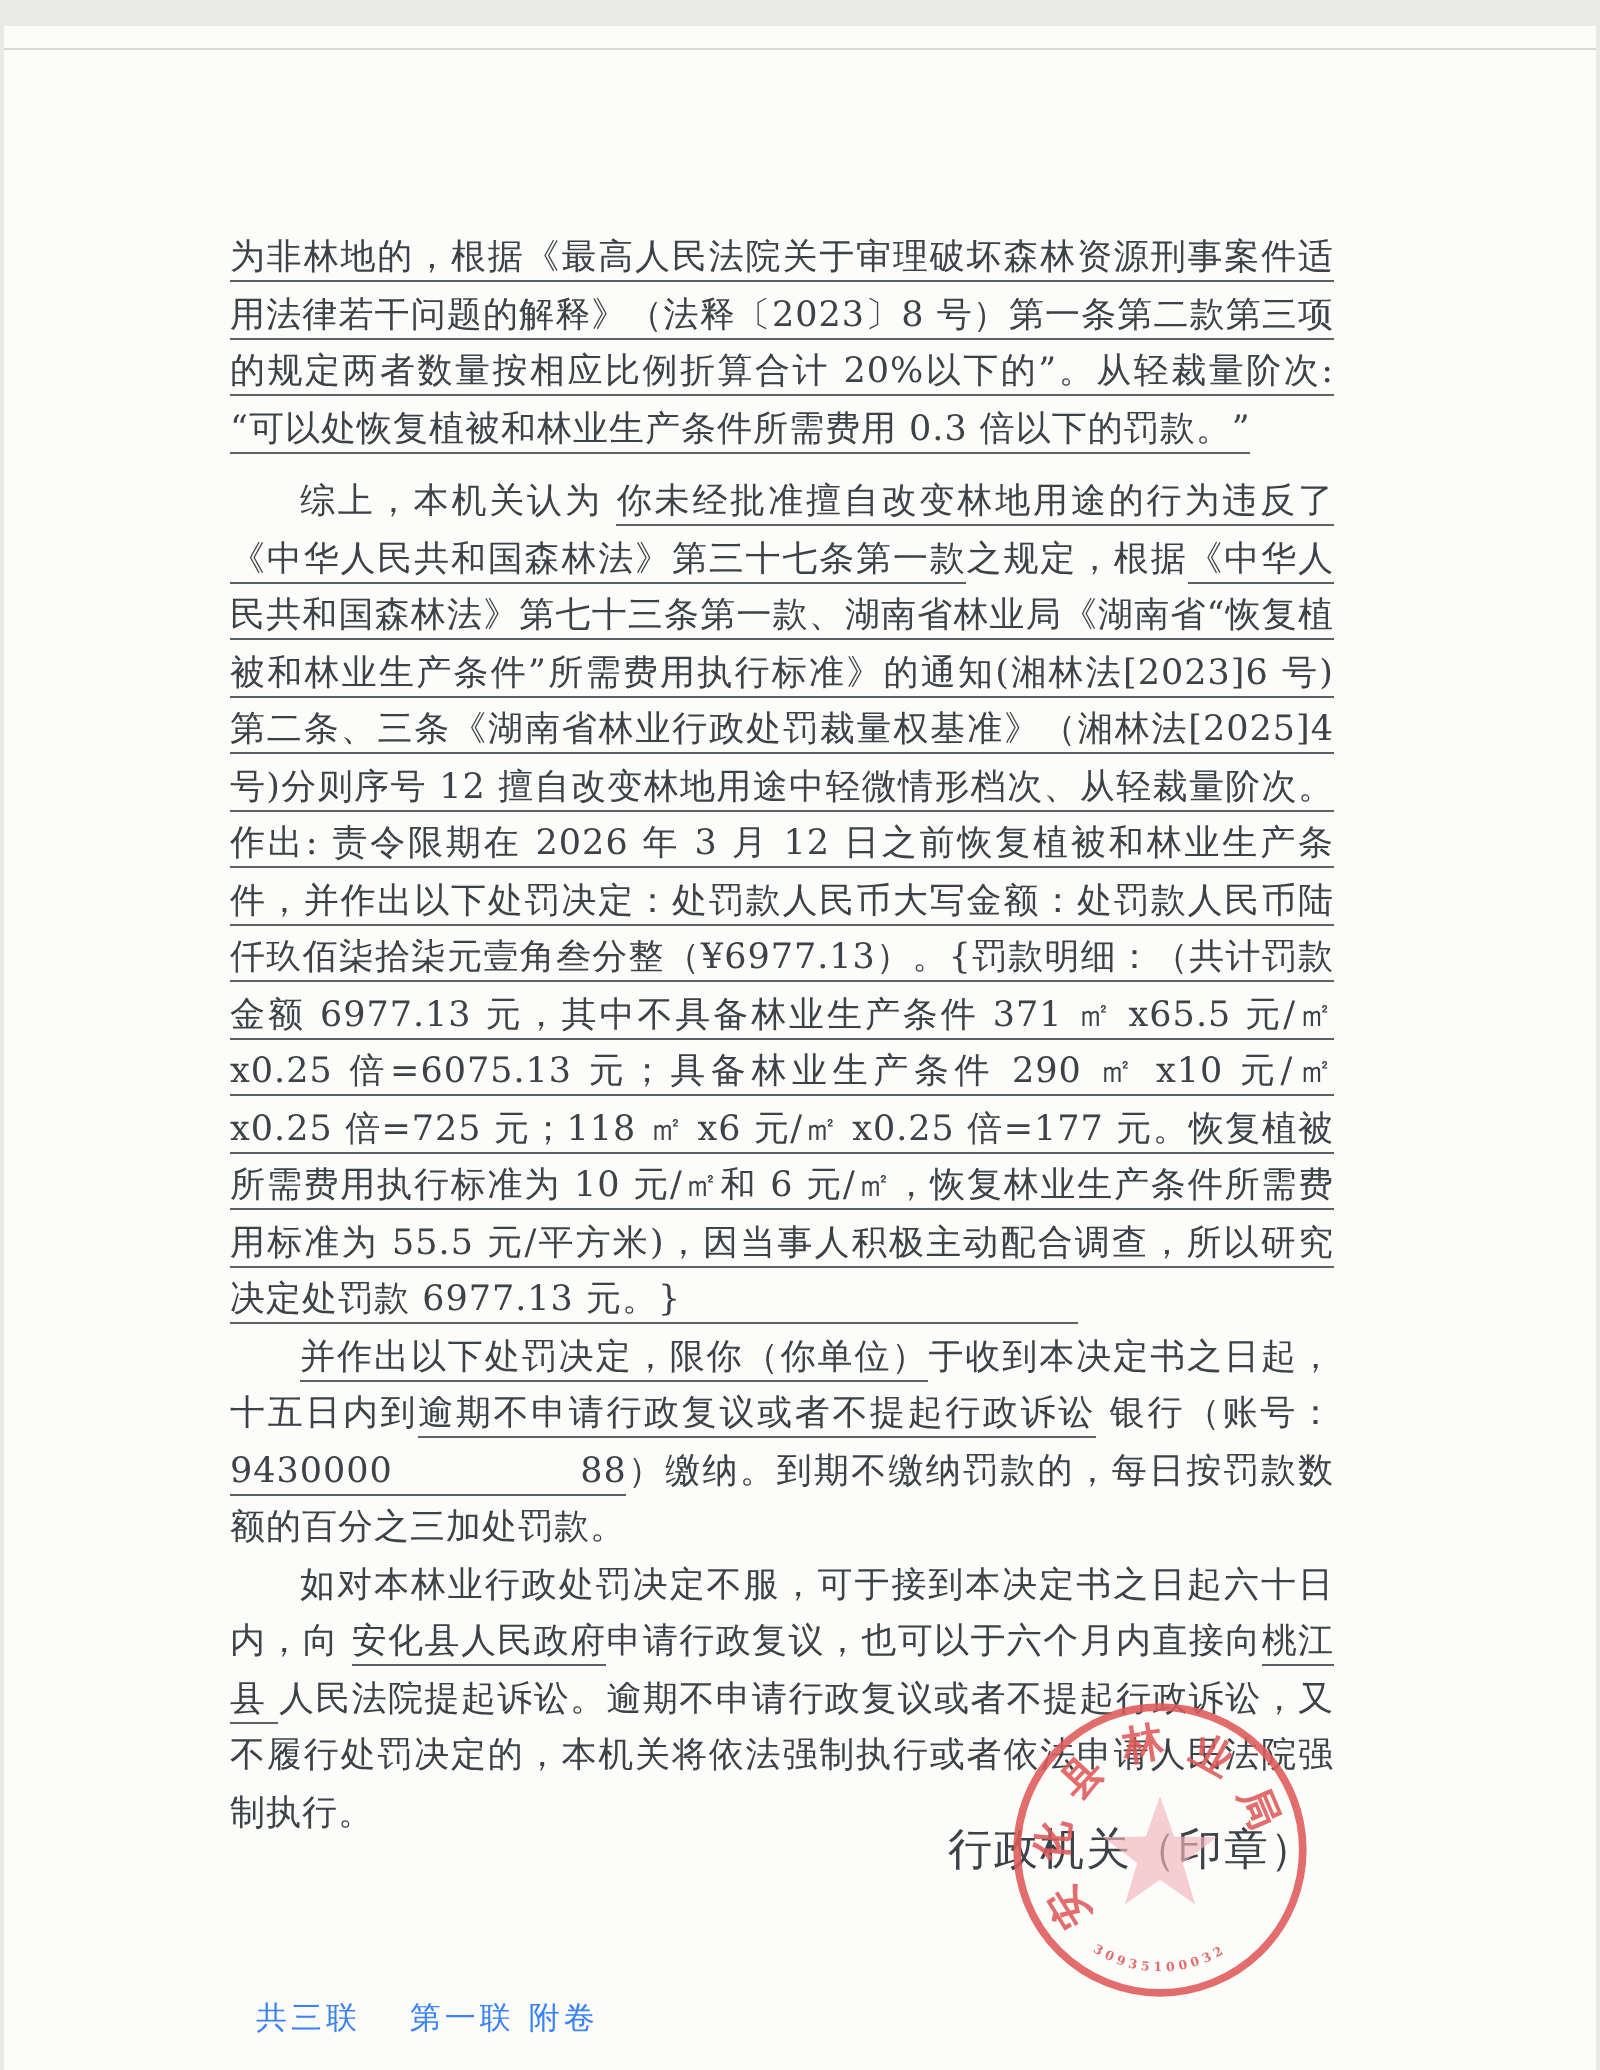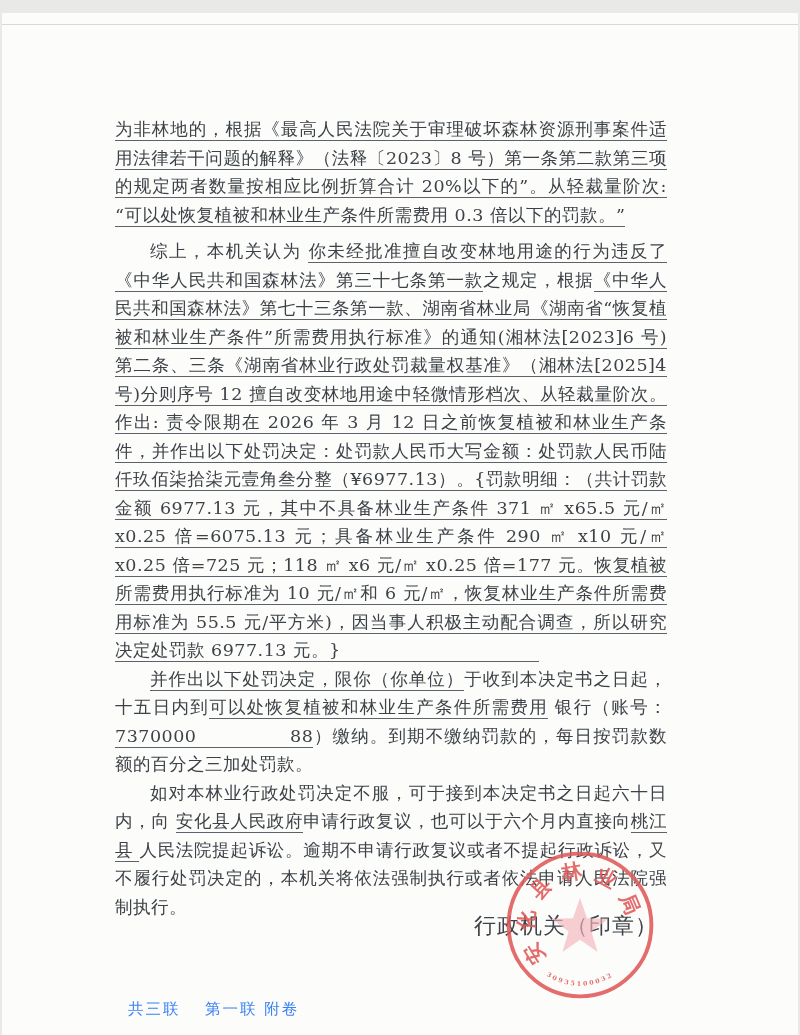--- a/index.html
+++ b/index.html
@@ -40,21 +40,21 @@
 </head>
 <body>
 
 <div class="page">
 
   <div class="scan-edge"></div>
 
   <div class="doc-body">
       <p class="para gap-after"><span class="seg u">为非林地的，根据《最高人民法院关于审理破坏森林资源刑事案件适用法律若干问题的解释》（法释〔2023〕8 号）第一条第二款第三项的规定两者数量按相应比例折算合计 20%以下的”。从轻裁量阶次:“可以处恢复植被和林业生产条件所需费用 0.3 倍以下的罚款。”</span></p>
       <p class="para indent"><span class="seg">综上，本机关认为 </span><span class="seg u">你未经批准擅自改变林地用途的行为违反了《中华人民共和国森林法》第三十七条第一款</span><span class="seg">之规定，根据</span><span class="seg u">《中华人民共和国森林法》第七十三条第一款、湖南省林业局《湖南省“恢复植被和林业生产条件”所需费用执行标准》的通知(湘林法[2023]6 号)第二条、三条《湖南省林业行政处罚裁量权基准》（湘林法[2025]4 号)分则序号 12 擅自改变林地用途中轻微情形档次、从轻裁量阶次。作出: 责令限期在 2026 年 3 月 12 日之前恢复植被和林业生产条件，并作出以下处罚决定：处罚款人民币大写金额：处罚款人民币陆仟玖佰柒拾柒元壹角叁分整（¥6977.13）。{罚款明细：（共计罚款金额 6977.13 元，其中不具备林业生产条件 371 ㎡ x65.5 元/㎡ x0.25 倍=6075.13 元；具备林业生产条件 290 ㎡ x10 元/㎡ x0.25 倍=725 元；118 ㎡ x6 元/㎡ x0.25 倍=177 元。恢复植被所需费用执行标准为 10 元/㎡和 6 元/㎡，恢复林业生产条件所需费用标准为 55.5 元/平方米)，因当事人积极主动配合调查，所以研究决定处罚款 6977.13 元。}</span><span class="seg u">　　　　　　　　　　　</span></p>
-      <p class="para indent"><span class="seg u">并作出以下处罚决定，限你（你单位）</span><span class="seg">于收到本决定书之日起，十五日内到</span><span class="seg u">可以处恢复植被和林业生产条件所需费用</span><span class="seg"> 银行（账号：</span><span class="seg u">7370000　　　　　88</span><span class="seg">）缴纳。到期不缴纳罚款的，每日按罚款数额的百分之三加处罚款。</span></p>
+      <p class="para indent"><span class="seg u">并作出以下处罚决定，限你（你单位）</span><span class="seg">于收到本决定书之日起，十五日内到</span><span class="seg u">逾期不申请行政复议或者不提起行政诉讼</span><span class="seg"> 银行（账号：</span><span class="seg u">9430000　　　　　88</span><span class="seg">）缴纳。到期不缴纳罚款的，每日按罚款数额的百分之三加处罚款。</span></p>
       <p class="para indent"><span class="seg">如对本林业行政处罚决定不服，可于接到本决定书之日起六十日内，向 </span><span class="seg u">安化县人民政府</span><span class="seg">申请行政复议，也可以于六个月内直接向</span><span class="seg u">桃江县 </span><span class="seg">人民法院提起诉讼。逾期不申请行政复议或者不提起行政诉讼，又不履行处罚决定的，本机关将依法强制执行或者依法申请人民法院强制执行。</span></p>
     </div>
 
   <div class="signature">
     <div>行政机关（印章）</div>
   </div>
 
   <svg class="seal" viewBox="0 0 170 170">
     <circle cx="85" cy="85" r="74" fill="none" stroke-width="4" stroke="#e05a5a"></circle>
     <polygon points="85,57 92.3,78 114.5,78.4 96.8,91.8 103.2,113.1 85,100.4 66.8,113.1 73.2,91.8 55.5,78.4 77.7,78" stroke-width="1.2" fill-opacity="0.75" fill="#f3b4ba"></polygon>

